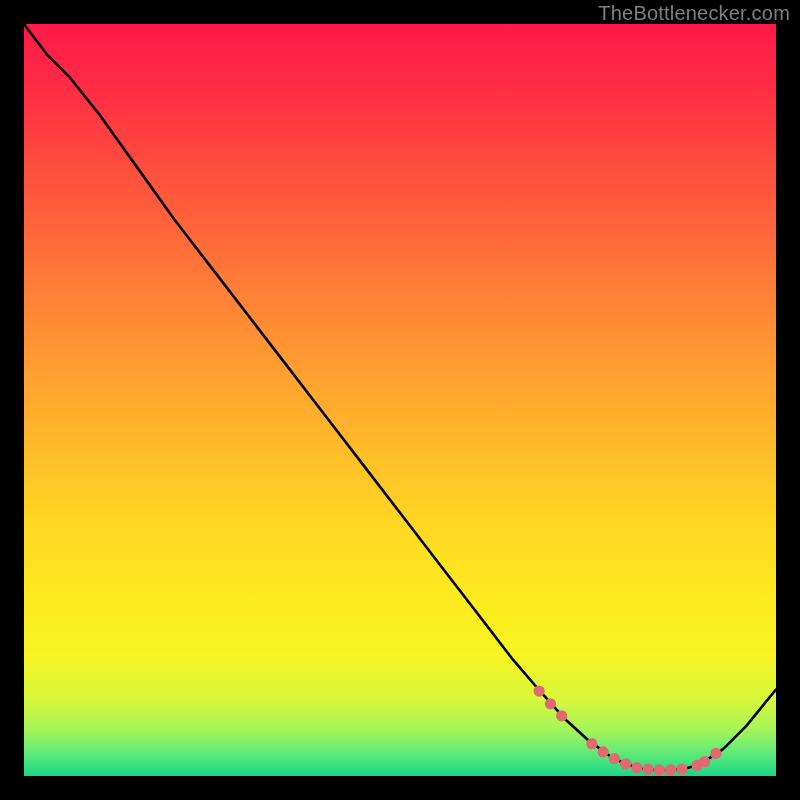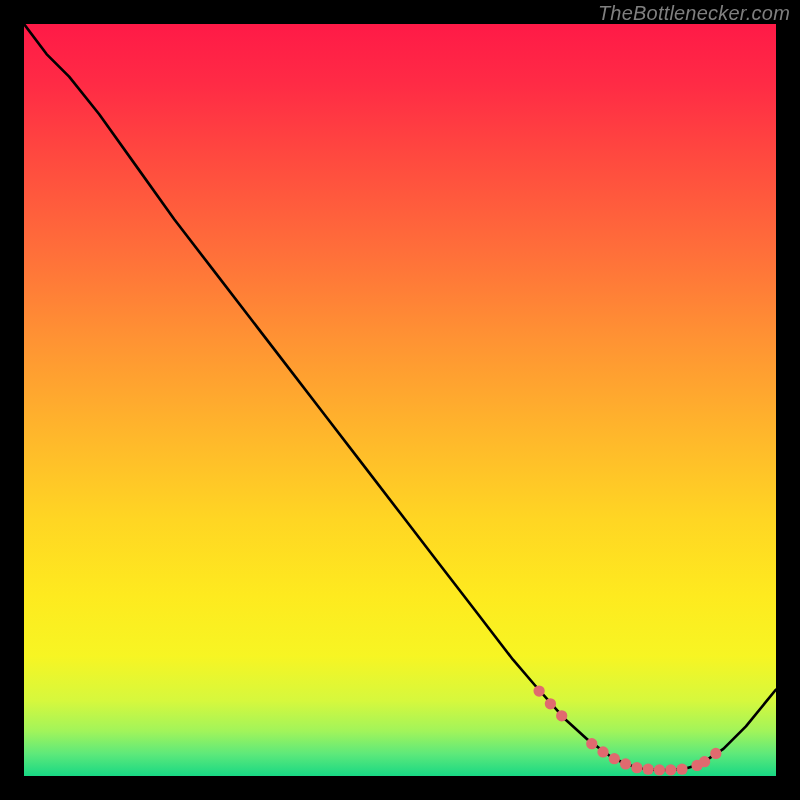--- a/index.html
+++ b/index.html
@@ -9,21 +9,20 @@
     height: 800px;
     background: #000;
     overflow: hidden;
     font-family: Arial, Helvetica, sans-serif;
   }
   .stage {
     position: relative;
     width: 800px;
     height: 596px;
     background: #000;
-    font-style: italic;
   }
   .attribution {
     position: absolute;
     top: 2px;
     right: 10px;
     color: #7f7f7f;
     font-size: 20px;
     letter-spacing: 0.2px;
     font-weight: 400;
   }

